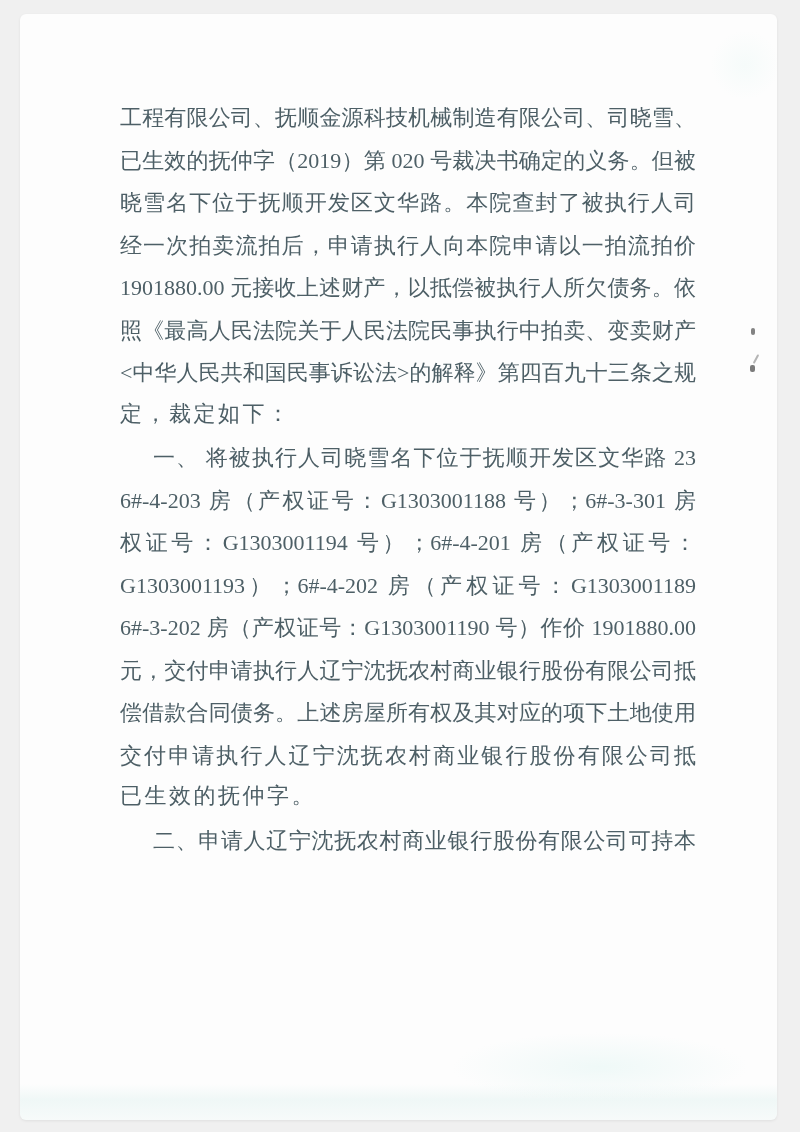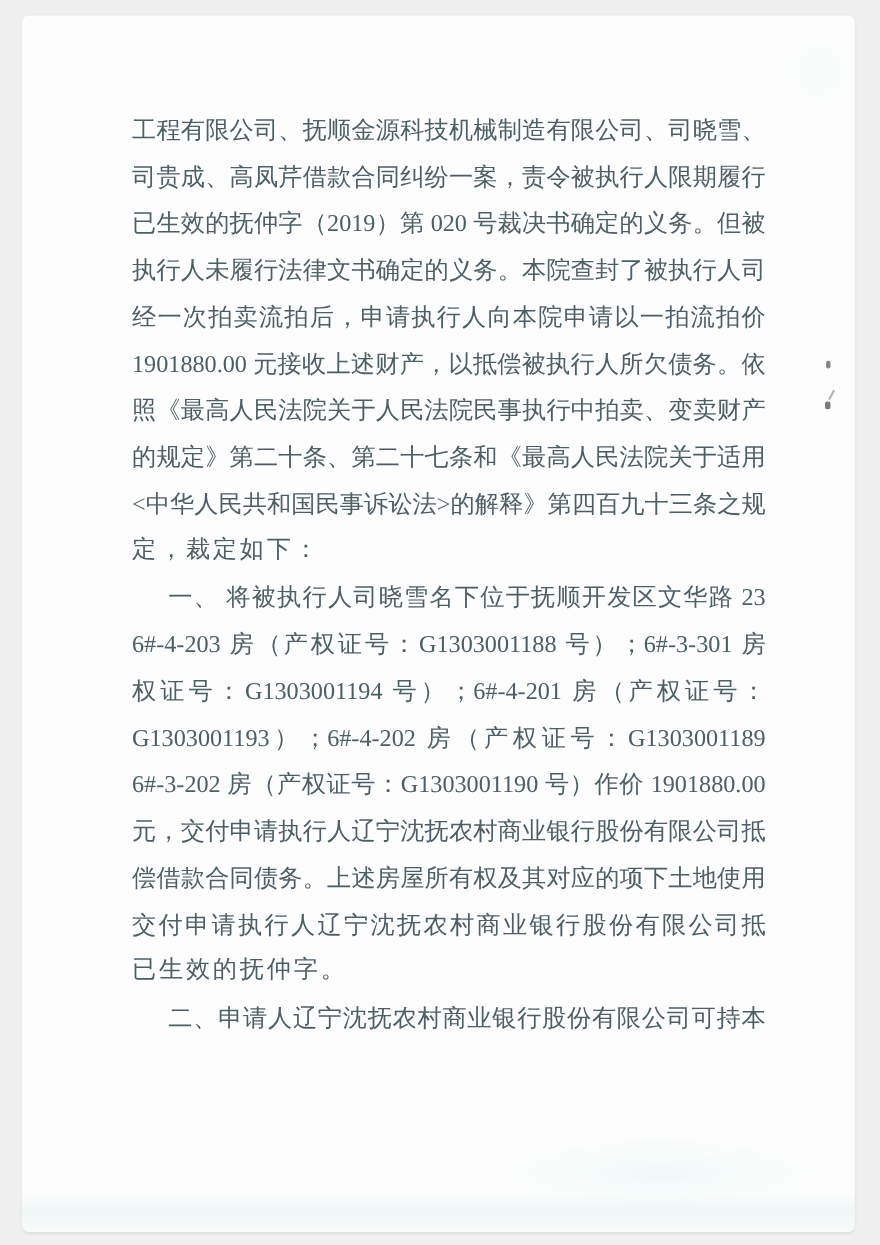--- a/index.html
+++ b/index.html
@@ -69,27 +69,25 @@
     background: radial-gradient(ellipse at center, rgba(238,249,247,0.5) 0%, rgba(238,249,247,0) 70%);
   }
 </style>
 </head>
 <body>
 
 <div class="frame">
   <div class="paper">
     <div class="textblock">
         <div class="line fill">工程有限公司、抚顺金源科技机械制造有限公司、司晓雪、</div>
-        <div class="line fill">司贵成、高凤芹借款合同纠纷一案，责令被执行人限期履行</div>
         <div class="line fill">已生效的抚仲字（2019）第 020 号裁决书确定的义务。但被</div>
-        <div class="line fill">执行人未履行法律文书确定的义务。本院查封了被执行人司</div>
+        <div class="line fill">晓雪名下位于抚顺开发区文华路。本院查封了被执行人司</div>
         <div class="line fill">经一次拍卖流拍后，申请执行人向本院申请以一拍流拍价</div>
         <div class="line fill">1901880.00 元接收上述财产，以抵偿被执行人所欠债务。依</div>
         <div class="line fill">照《最高人民法院关于人民法院民事执行中拍卖、变卖财产</div>
-        <div class="line fill">的规定》第二十条、第二十七条和《最高人民法院关于适用</div>
         <div class="line fill">&lt;中华人民共和国民事诉讼法&gt;的解释》第四百九十三条之规</div>
         <div class="line">定，裁定如下：</div>
         <div class="line fill indent">一、 将被执行人司晓雪名下位于抚顺开发区文华路 23</div>
         <div class="line fill">6#-4-203 房（产权证号：G1303001188 号）；6#-3-301 房（产</div>
         <div class="line fill">权证号：G1303001194 号）；6#-4-201 房（产权证号：</div>
         <div class="line fill">G1303001193）；6#-4-202 房（产权证号：G1303001189 号）；</div>
         <div class="line fill">6#-3-202 房（产权证号：G1303001190 号）作价 1901880.00</div>
         <div class="line fill">元，交付申请执行人辽宁沈抚农村商业银行股份有限公司抵</div>
         <div class="line fill">偿借款合同债务。上述房屋所有权及其对应的项下土地使用</div>
         <div class="line fill">交付申请执行人辽宁沈抚农村商业银行股份有限公司抵</div>

